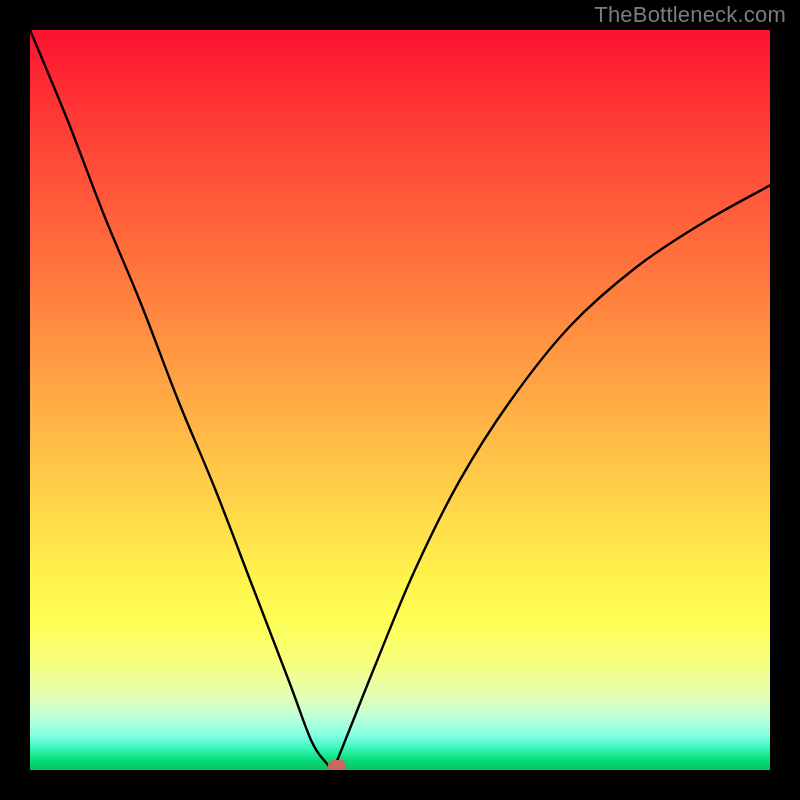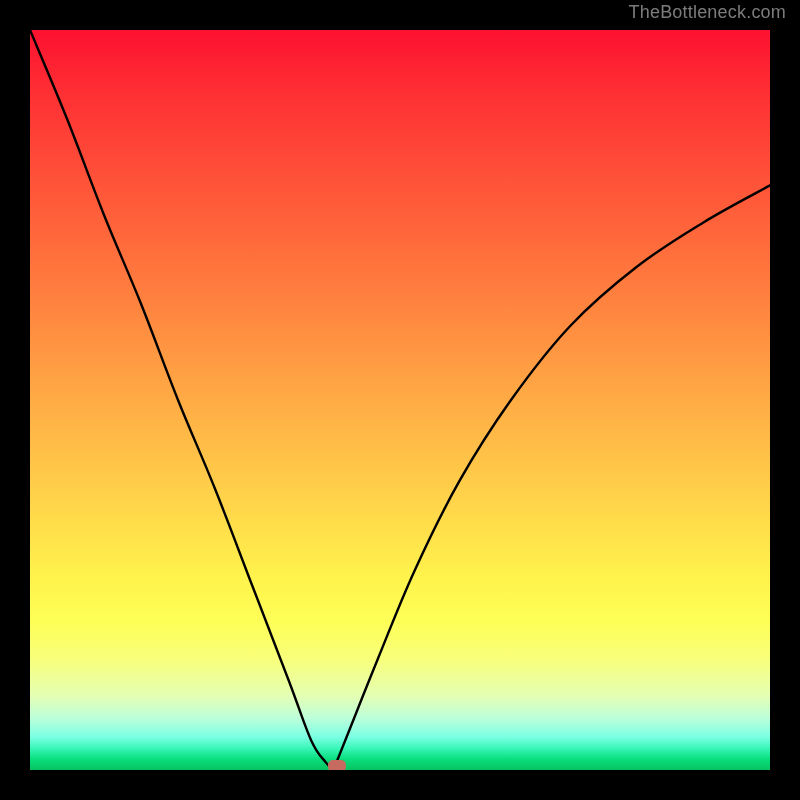--- a/index.html
+++ b/index.html
@@ -14,21 +14,21 @@
     position: relative;
     width: 800px;
     height: 800px;
     background: #000;
   }
   .attribution {
     position: absolute;
     top: 2px;
     right: 14px;
     color: #7c7c7c;
-    font-size: 18px;
+    font-size: 22px;
     font-weight: 500;
     letter-spacing: 0.2px;
     z-index: 4;
   }
   .plot {
     position: absolute;
     left: 30px;
     top: 30px;
     width: 740px;
     height: 740px;

